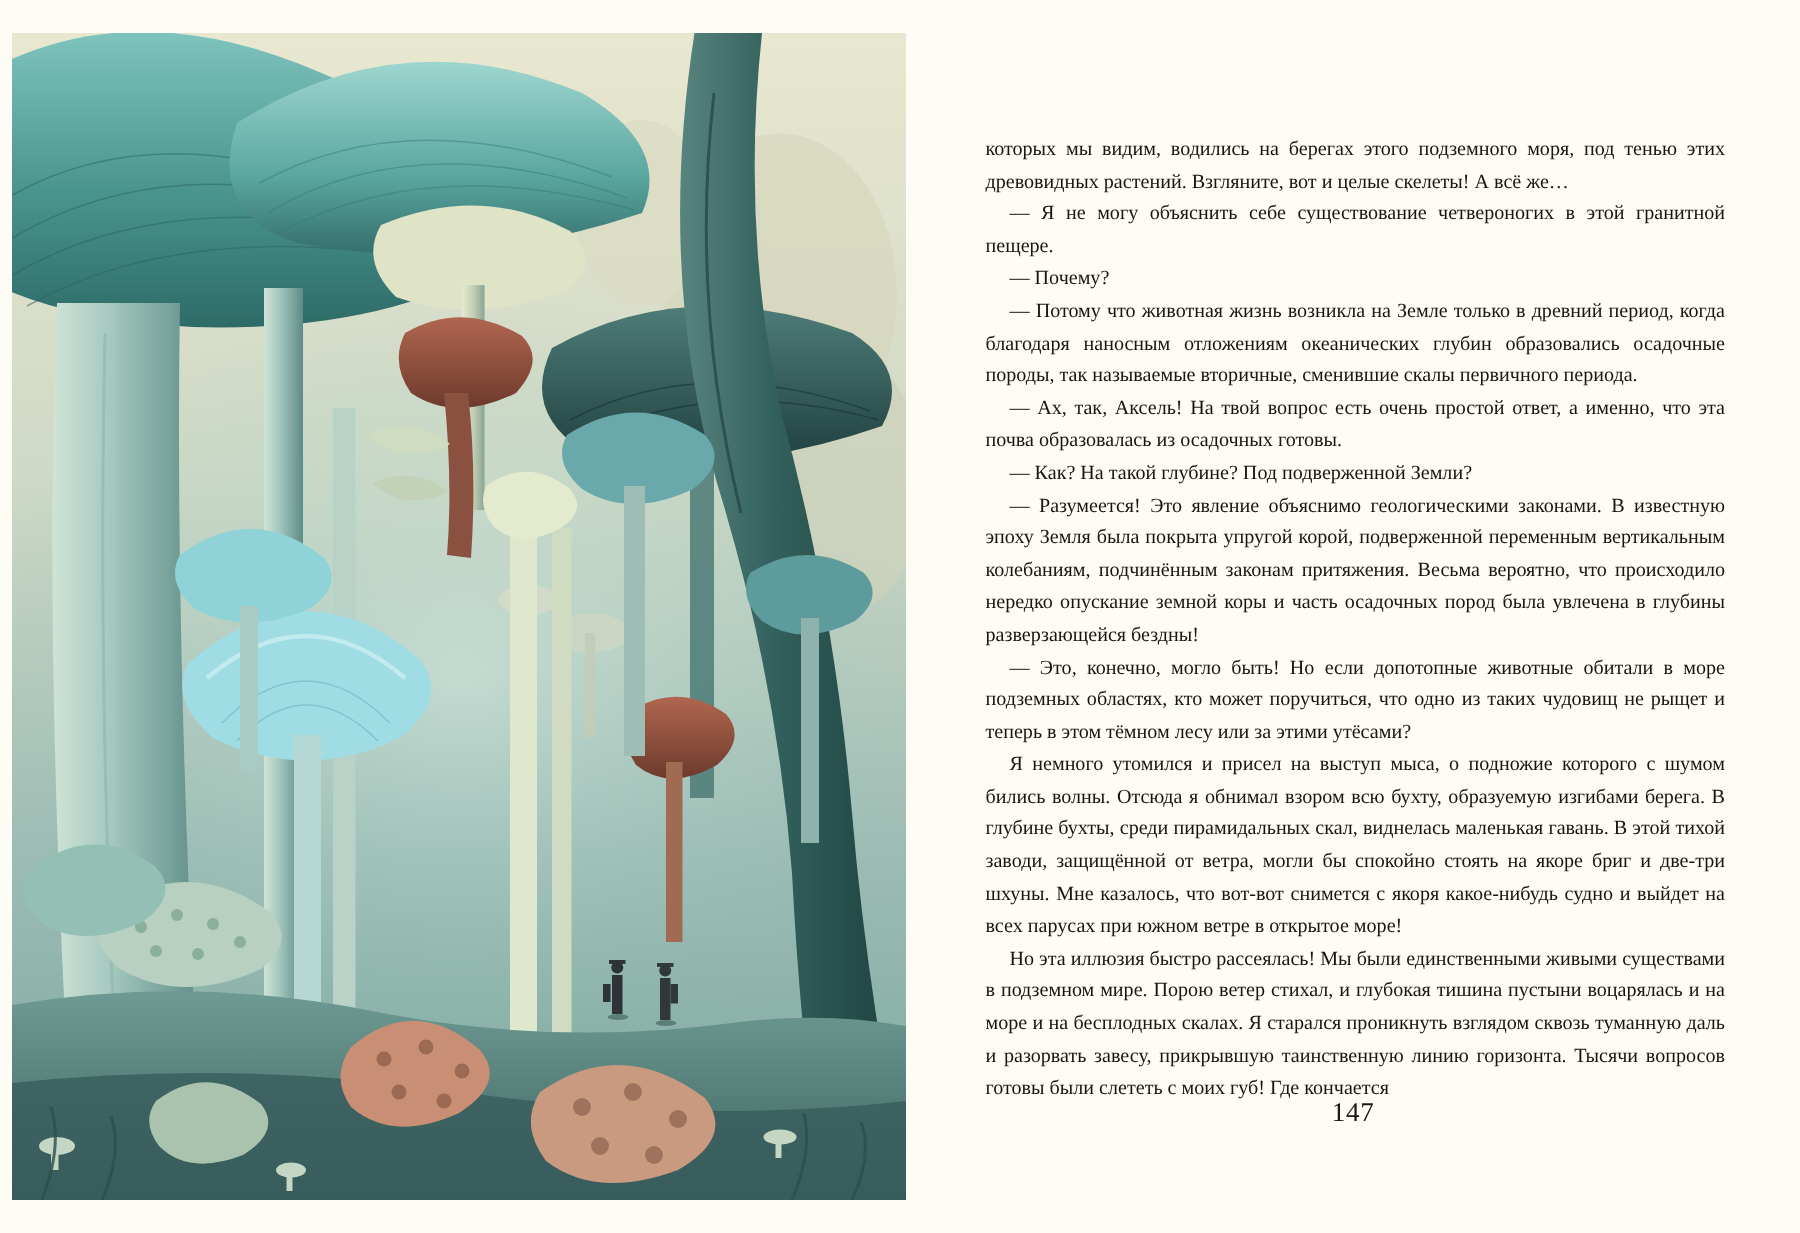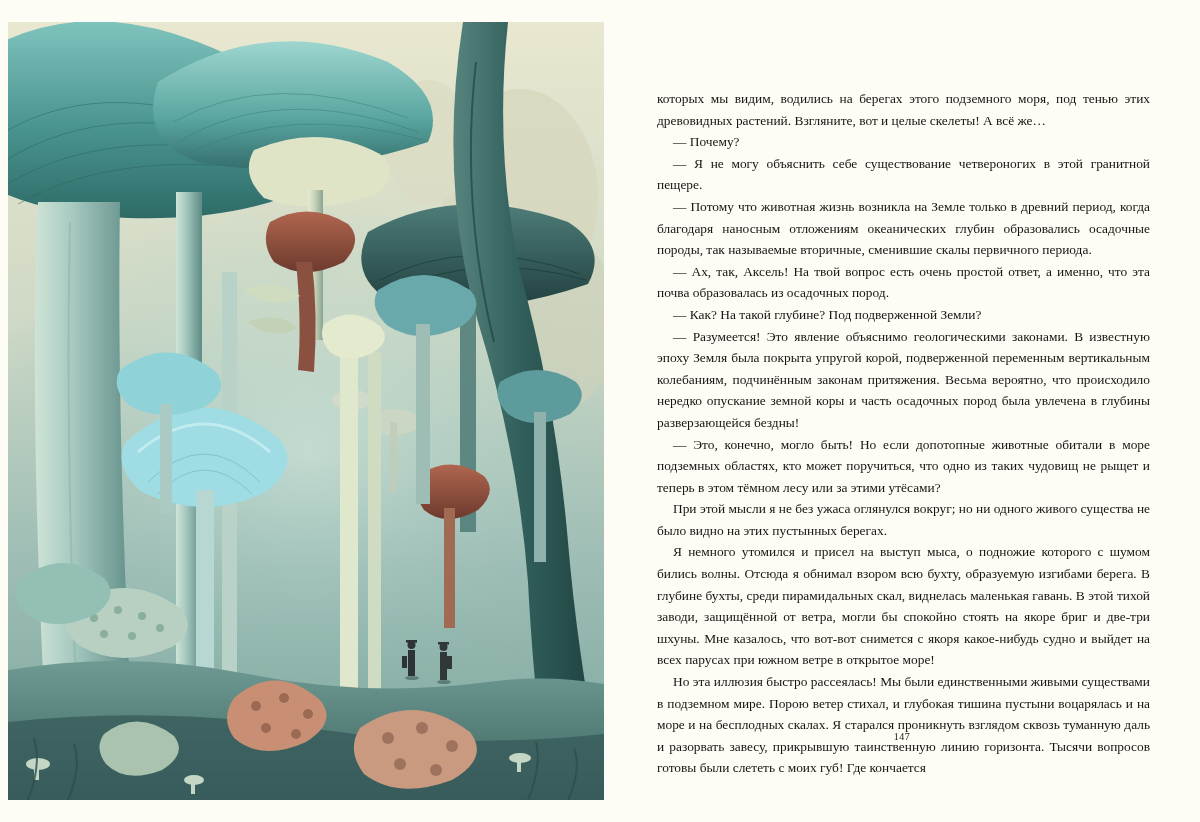--- a/index.html
+++ b/index.html
@@ -65,21 +65,21 @@
   }
   .textblock p.ind {
     text-indent: 16px;
   }
   .folio {
     position: absolute;
     left: 0;
     top: 731px;
     width: 596px;
     text-align: center;
-    font-size: 10px;
+    font-size: 18px;
     color: #1a1714;
     letter-spacing: .5px;
   }
 </style>
 </head>
 <body>
 
 <div class="spread">
 
   <div class="page-left">
@@ -310,27 +310,26 @@
           <path d="M520 778 Q534 744 528 720"></path>
           <path d="M560 778 Q574 748 566 726"></path>
         </g>
       </svg>
     </div>
   </div>
 
   <div class="page-right">
     <div class="textblock">
       <p>которых мы видим, водились на берегах этого подземного моря, под тенью этих древовидных растений. Взгляните, вот и целые скелеты! А всё же…</p>
+      <p class="ind">— Я не могу объяснить себе существование четвероногих в этой гранитной пещере.</p>
       <p class="ind">— Почему?</p>
-      <p class="ind">— Я не могу объяснить себе существование четвероногих в этой гранитной пещере.</p>
       <p class="ind">— Потому что животная жизнь возникла на Земле только в древний период, когда благодаря наносным отложениям океанических глубин образовались осадочные породы, так называемые вторичные, сменившие скалы первичного периода.</p>
-      <p class="ind">— Ах, так, Аксель! На твой вопрос есть очень простой ответ, а именно, что эта почва образовалась из осадочных пород.</p>
+      <p class="ind">— Ах, так, Аксель! На твой вопрос есть очень простой ответ, а именно, что эта почва образовалась из осадочных готовы.</p>
       <p class="ind">— Как? На такой глубине? Под подверженной Земли?</p>
       <p class="ind">— Разумеется! Это явление объяснимо геологическими законами. В известную эпоху Земля была покрыта упругой корой, подверженной переменным вертикальным колебаниям, подчинённым законам притяжения. Весьма вероятно, что происходило нередко опускание земной коры и часть осадочных пород была увлечена в глубины разверзающейся бездны!</p>
       <p class="ind">— Это, конечно, могло быть! Но если допотопные животные обитали в море подземных областях, кто может поручиться, что одно из таких чудовищ не рыщет и теперь в этом тёмном лесу или за этими утёсами?</p>
-      <p class="ind">При этой мысли я не без ужаса оглянулся вокруг; но ни одного живого существа не было видно на этих пустынных берегах.</p>
       <p class="ind">Я немного утомился и присел на выступ мыса, о подножие которого с шумом бились волны. Отсюда я обнимал взором всю бухту, образуемую изгибами берега. В глубине бухты, среди пирамидальных скал, виднелась маленькая гавань. В этой тихой заводи, защищённой от ветра, могли бы спокойно стоять на якоре бриг и две-три шхуны. Мне казалось, что вот-вот снимется с якоря какое-нибудь судно и выйдет на всех парусах при южном ветре в открытое море!</p>
       <p class="ind">Но эта иллюзия быстро рассеялась! Мы были единственными живыми существами в подземном мире. Порою ветер стихал, и глубокая тишина пустыни воцарялась и на море и на бесплодных скалах. Я старался проникнуть взглядом сквозь туманную даль и разорвать завесу, прикрывшую таинственную линию горизонта. Тысячи вопросов готовы были слететь с моих губ! Где кончается</p>
     </div>
     <div class="folio">147</div>
   </div>
 
 </div>
 
 </body></html>

